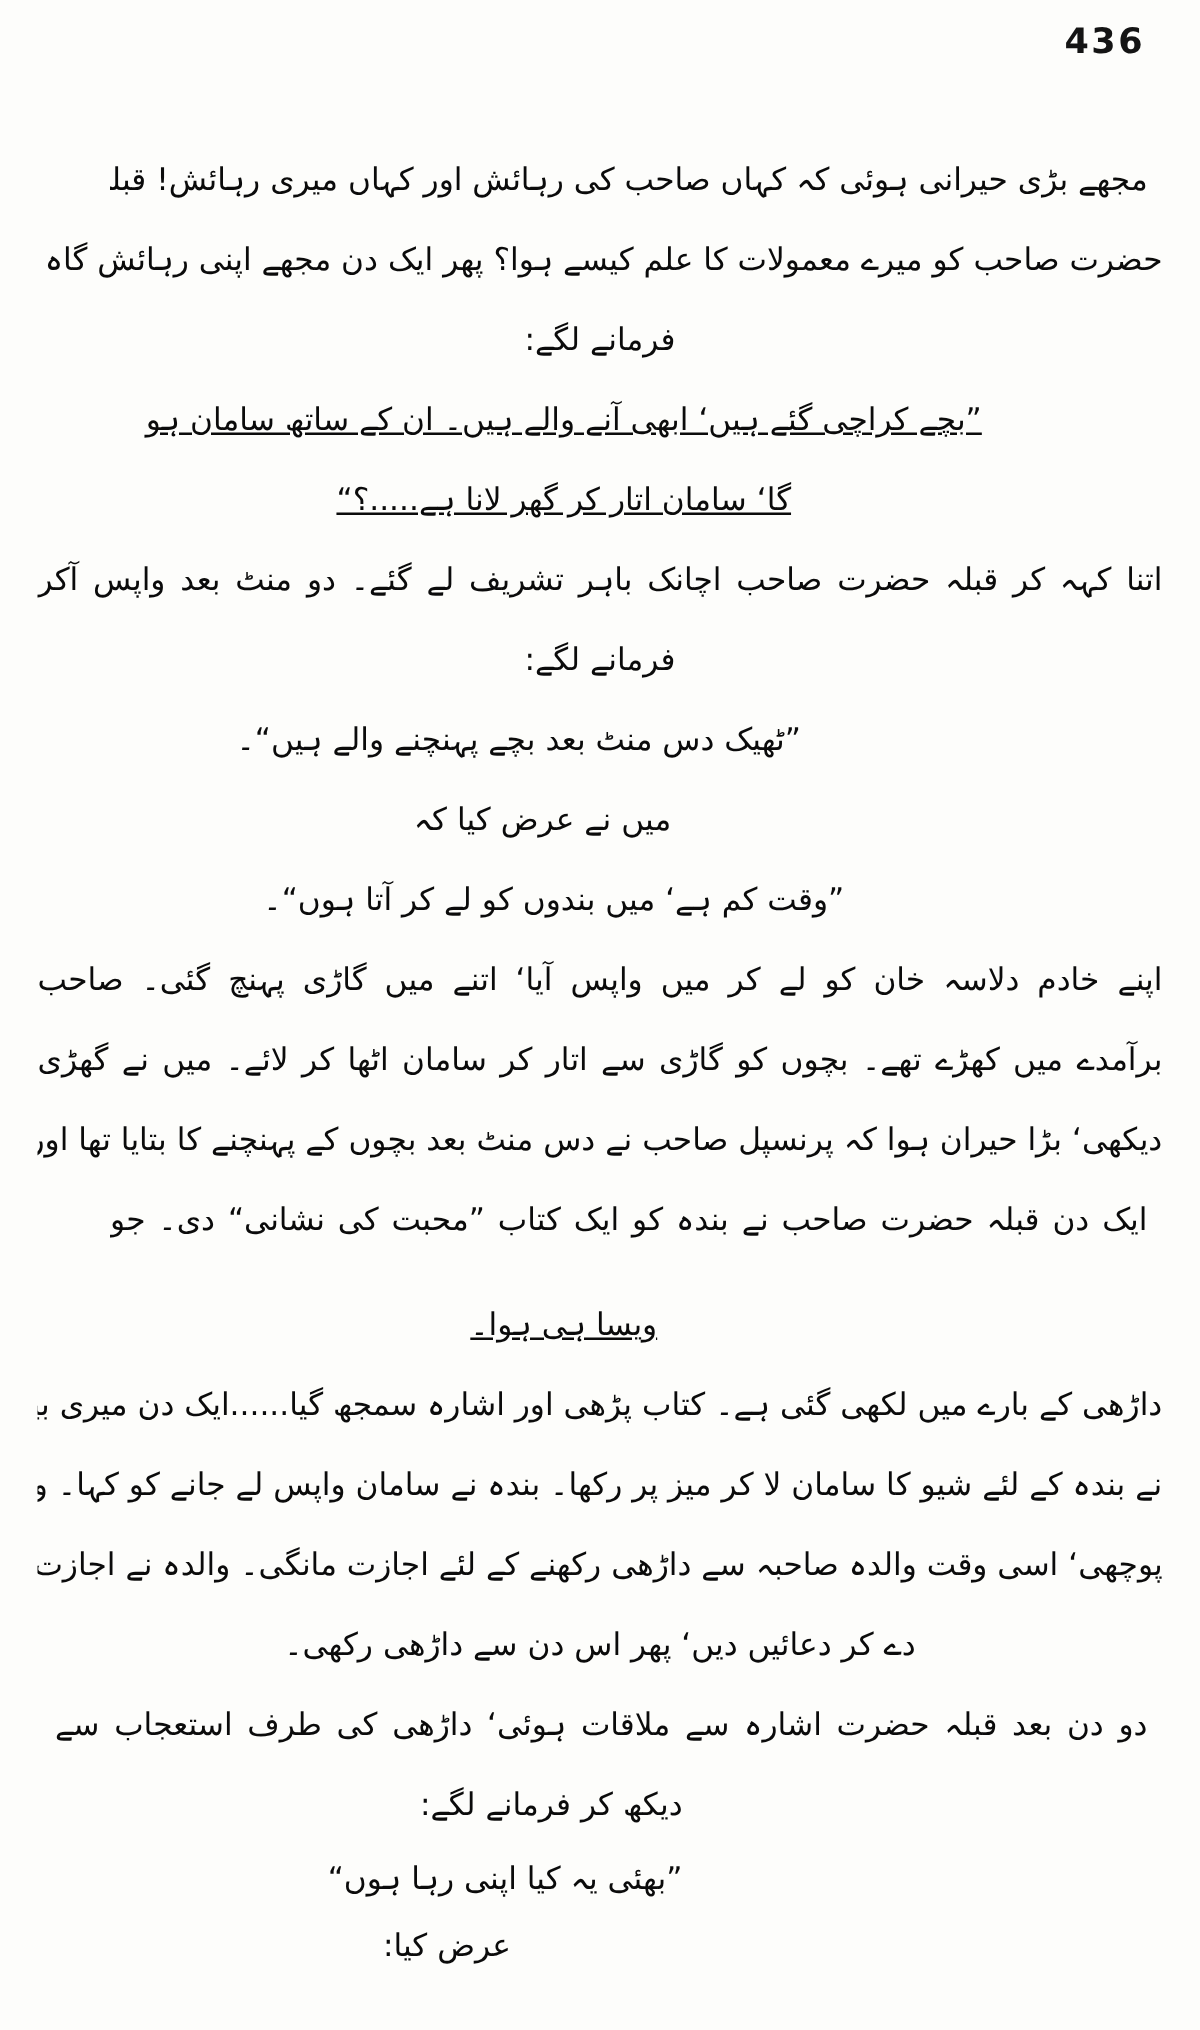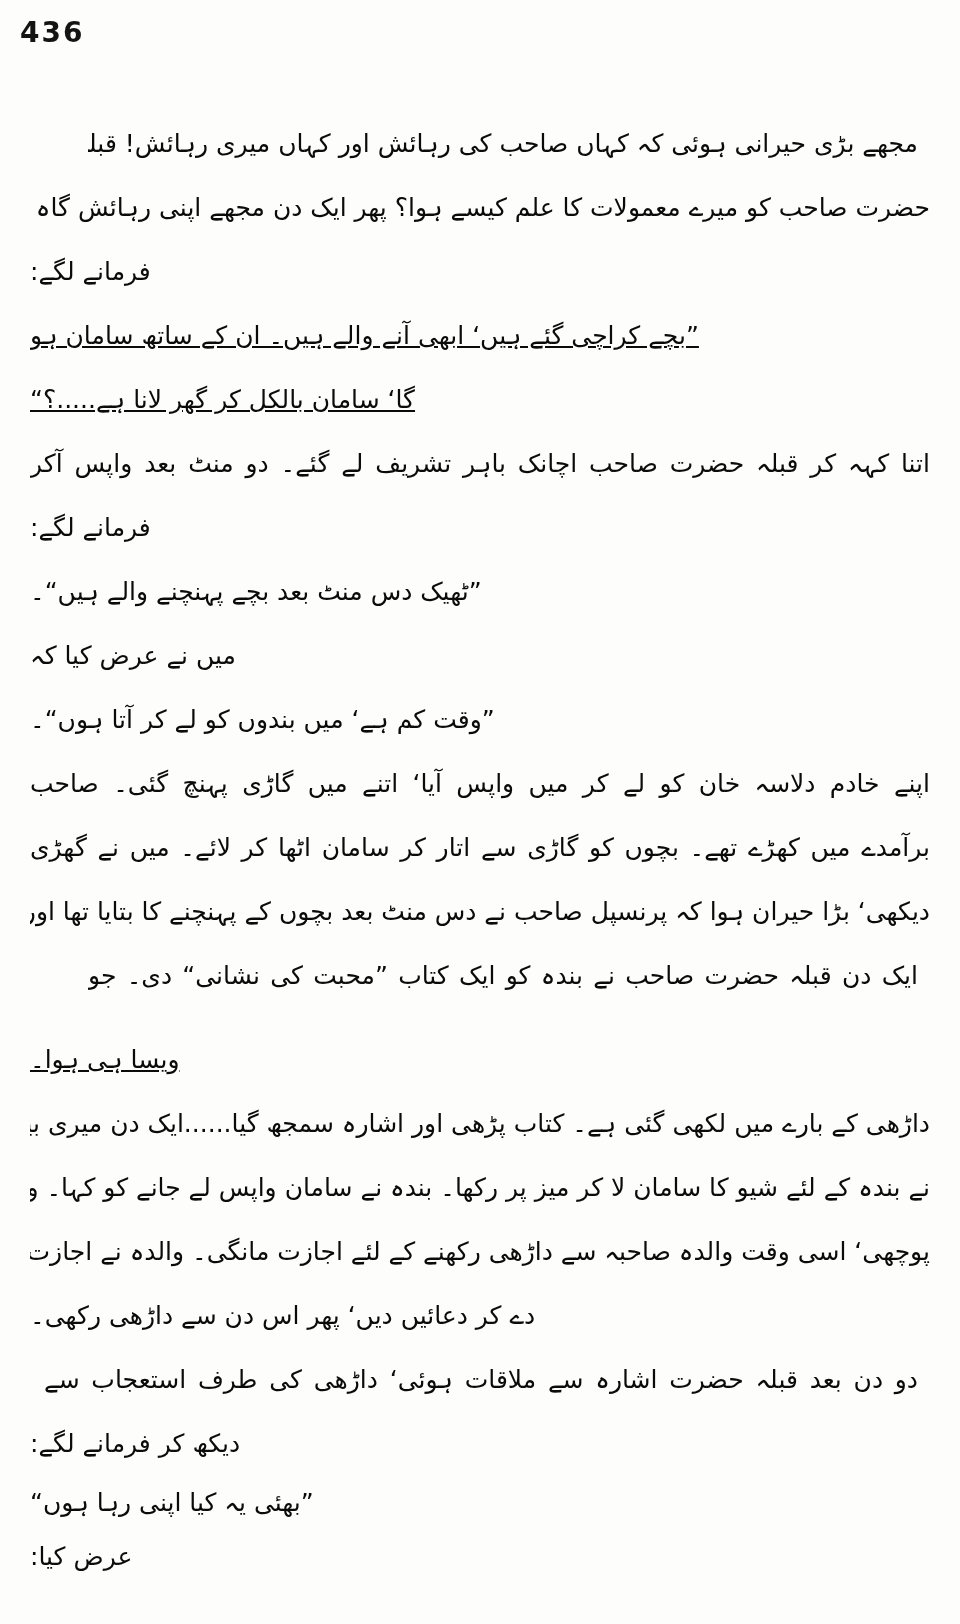--- a/index.html
+++ b/index.html
@@ -14,41 +14,40 @@
     background: #fdfdfb;
     overflow: hidden;
     font-family: "DejaVu Sans", sans-serif;
     color: #0b0b0b;
   }
   .page-number {
     position: absolute;
     top: 16px;
     left: 0;
     right: 44px;
-    text-align: left;
+    text-align: right;
     font-size: 28px;
     font-weight: 700;
     letter-spacing: 2px;
     color: #141414;
-    margin-left: 20px;
   }
   .text-block {
     position: absolute;
     top: 112px;
     right: 30px;
     left: 30px;
     direction: rtl;
     font-size: 25px;
     line-height: 64px;
   }
   .line {
     height: 64px;
     white-space: nowrap;
     overflow: hidden;
-    text-align: left;
+    text-align: center;
   }
   
   .just {
     text-align: justify;
     text-align-last: justify;
   }
   
   .indp  { margin-right: 12px; margin-left: 58px; }
   .indp2 { margin-right: 12px; margin-left: 14px; }
   
@@ -68,21 +67,21 @@
 <div class="page">
 
   <div class="page-number">436</div>
 
   <div class="text-block" dir="rtl" lang="ur">
 
     <div class="line just indp">مجھے بڑی حیرانی ہوئی کہ کہاں صاحب کی رہائش اور کہاں میری رہائش! قبلہ</div>
     <div class="line just">حضرت صاحب کو میرے معمولات کا علم کیسے ہوا؟ پھر ایک دن مجھے اپنی رہائش گاہ پر بلایا اور</div>
     <div class="line">فرمانے لگے:</div>
     <div class="line mrq">”بچے کراچی گئے ہیں‘ ابھی آنے والے ہیں۔ ان کے ساتھ سامان ہو</div>
-    <div class="line mrq">گا‘ سامان بالکل کر گھر لانا ہے.....؟“</div>
+    <div class="line mrq">گا‘ سامان اتار کر گھر لانا ہے.....؟“</div>
     <div class="line just">اتنا کہہ کر قبلہ حضرت صاحب اچانک باہر تشریف لے گئے۔ دو منٹ بعد واپس آکر</div>
     <div class="line">فرمانے لگے:</div>
     <div class="line mr130">”ٹھیک دس منٹ بعد بچے پہنچنے والے ہیں“۔</div>
     <div class="line mr228">میں نے عرض کیا کہ</div>
     <div class="line mr165">”وقت کم ہے‘ میں بندوں کو لے کر آتا ہوں“۔</div>
     <div class="line just">اپنے خادم دلاسہ خان کو لے کر میں واپس آیا‘ اتنے میں گاڑی پہنچ گئی۔ صاحب</div>
     <div class="line just">برآمدے میں کھڑے تھے۔ بچوں کو گاڑی سے اتار کر سامان اٹھا کر لائے۔ میں نے گھڑی</div>
     <div class="line just">دیکھی‘ بڑا حیران ہوا کہ پرنسپل صاحب نے دس منٹ بعد بچوں کے پہنچنے کا بتایا تھا اور بالکل</div>
     <div class="line just indp">ایک دن قبلہ حضرت صاحب نے بندہ کو ایک کتاب ”محبت کی نشانی“ دی۔ جو</div>
     <div class="line mrq mt20">ویسا ہی ہوا۔</div>

